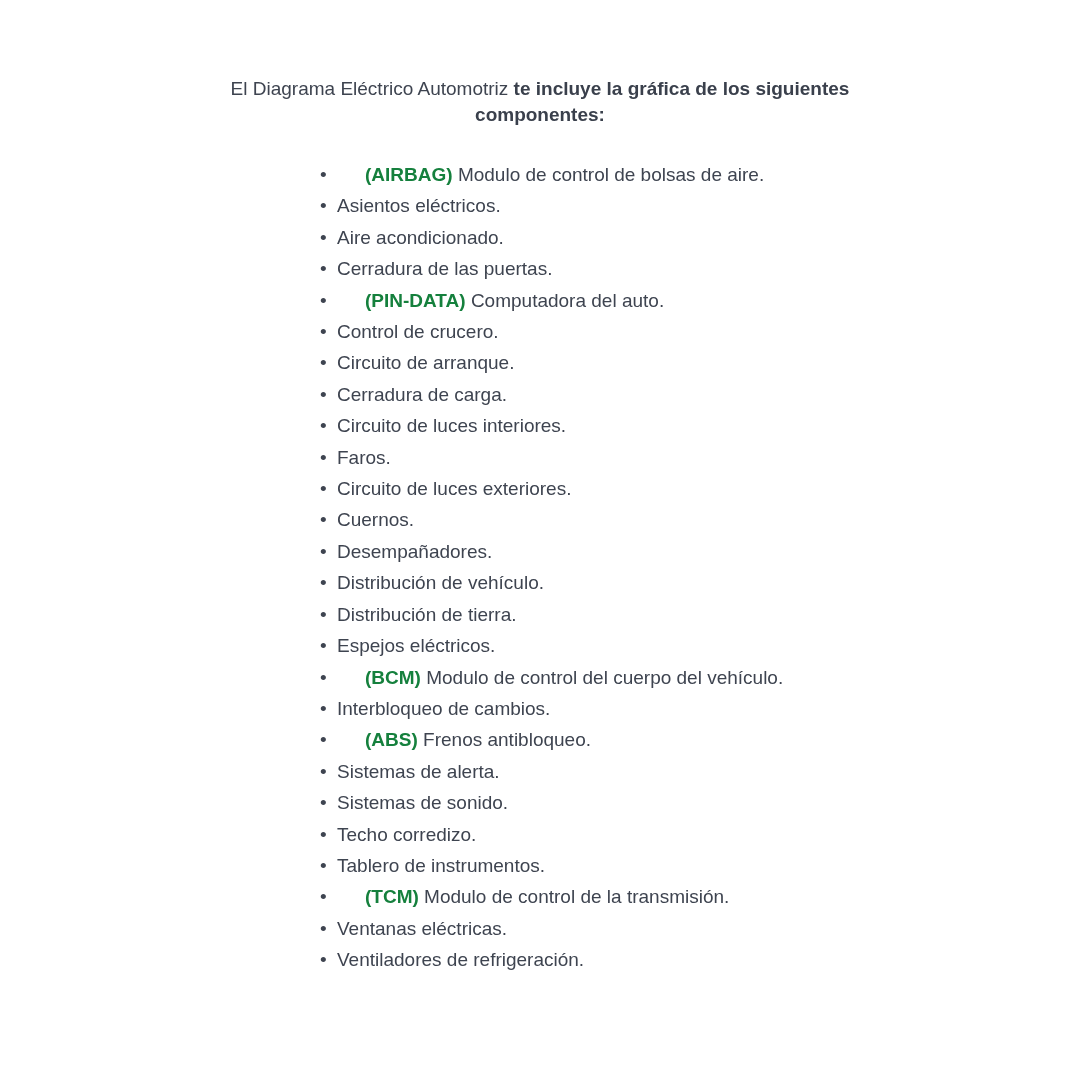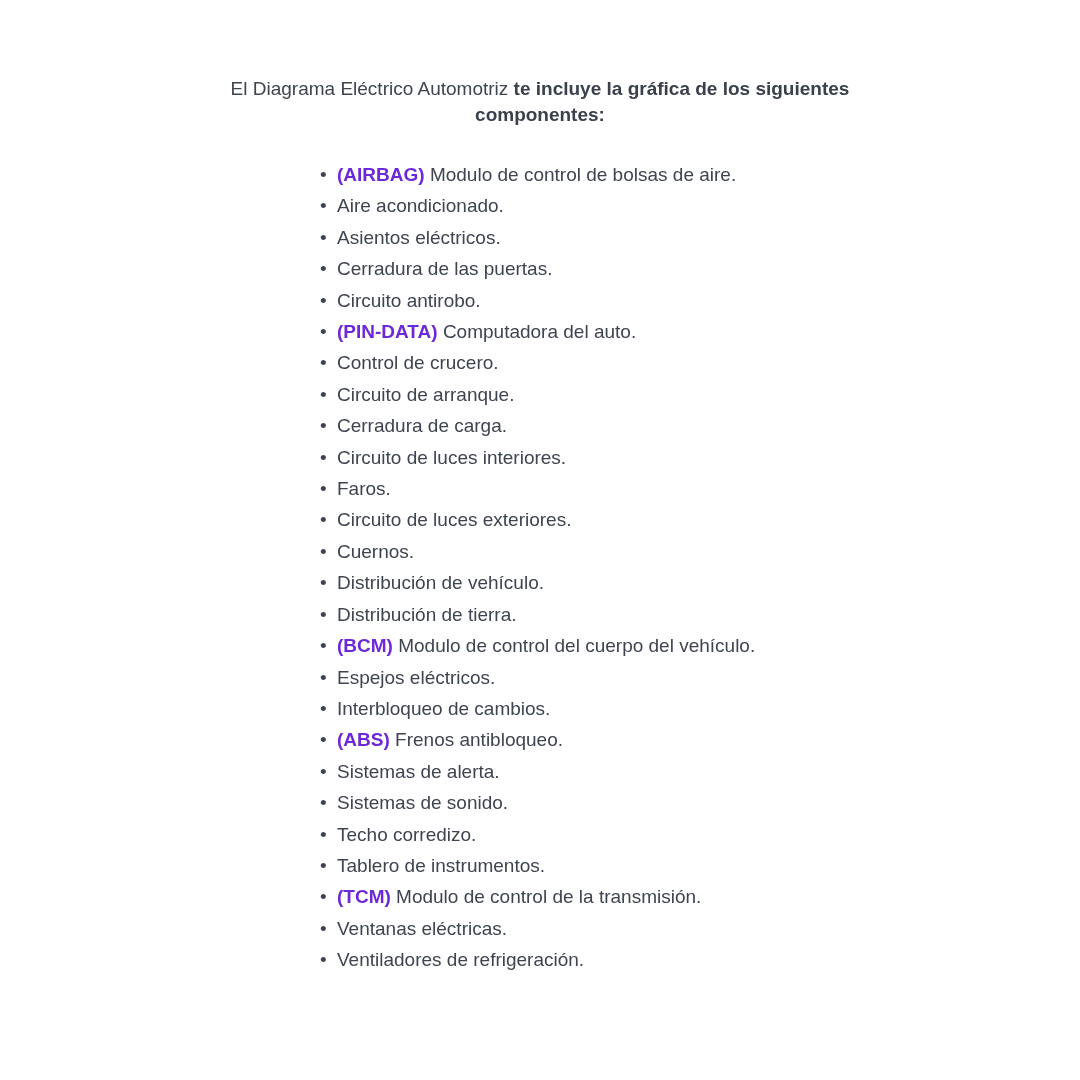--- a/index.html
+++ b/index.html
@@ -44,47 +44,48 @@
     white-space: nowrap;
   }
   ul.components li::before {
     content: "\2022";
     position: absolute;
     left: -17px;
     color: #3e4450;
   }
   ul.components li strong {
     font-weight: 700;
-    color: #6d28d9;
+    color: #15803d;
+    margin-left: 28px;
   }
 </style>
 </head>
 <body>
 
 <div class="page">
   <h2 class="title"><span>El Diagrama Eléctrico Automotriz </span><strong>te incluye la gráfica de los siguientes componentes:</strong></h2>
 
   <ul class="components">
       <li><strong>(AIRBAG)</strong> <span>Modulo de control de bolsas de aire.</span></li>
+      <li><span>Asientos eléctricos.</span></li>
       <li><span>Aire acondicionado.</span></li>
-      <li><span>Asientos eléctricos.</span></li>
       <li><span>Cerradura de las puertas.</span></li>
-      <li><span>Circuito antirobo.</span></li>
       <li><strong>(PIN-DATA)</strong> <span>Computadora del auto.</span></li>
       <li><span>Control de crucero.</span></li>
       <li><span>Circuito de arranque.</span></li>
       <li><span>Cerradura de carga.</span></li>
       <li><span>Circuito de luces interiores.</span></li>
       <li><span>Faros.</span></li>
       <li><span>Circuito de luces exteriores.</span></li>
       <li><span>Cuernos.</span></li>
+      <li><span>Desempañadores.</span></li>
       <li><span>Distribución de vehículo.</span></li>
       <li><span>Distribución de tierra.</span></li>
+      <li><span>Espejos eléctricos.</span></li>
       <li><strong>(BCM)</strong> <span>Modulo de control del cuerpo del vehículo.</span></li>
-      <li><span>Espejos eléctricos.</span></li>
       <li><span>Interbloqueo de cambios.</span></li>
       <li><strong>(ABS)</strong> <span>Frenos antibloqueo.</span></li>
       <li><span>Sistemas de alerta.</span></li>
       <li><span>Sistemas de sonido.</span></li>
       <li><span>Techo corredizo.</span></li>
       <li><span>Tablero de instrumentos.</span></li>
       <li><strong>(TCM)</strong> <span>Modulo de control de la transmisión.</span></li>
       <li><span>Ventanas eléctricas.</span></li>
       <li><span>Ventiladores de refrigeración.</span></li>
     </ul>

